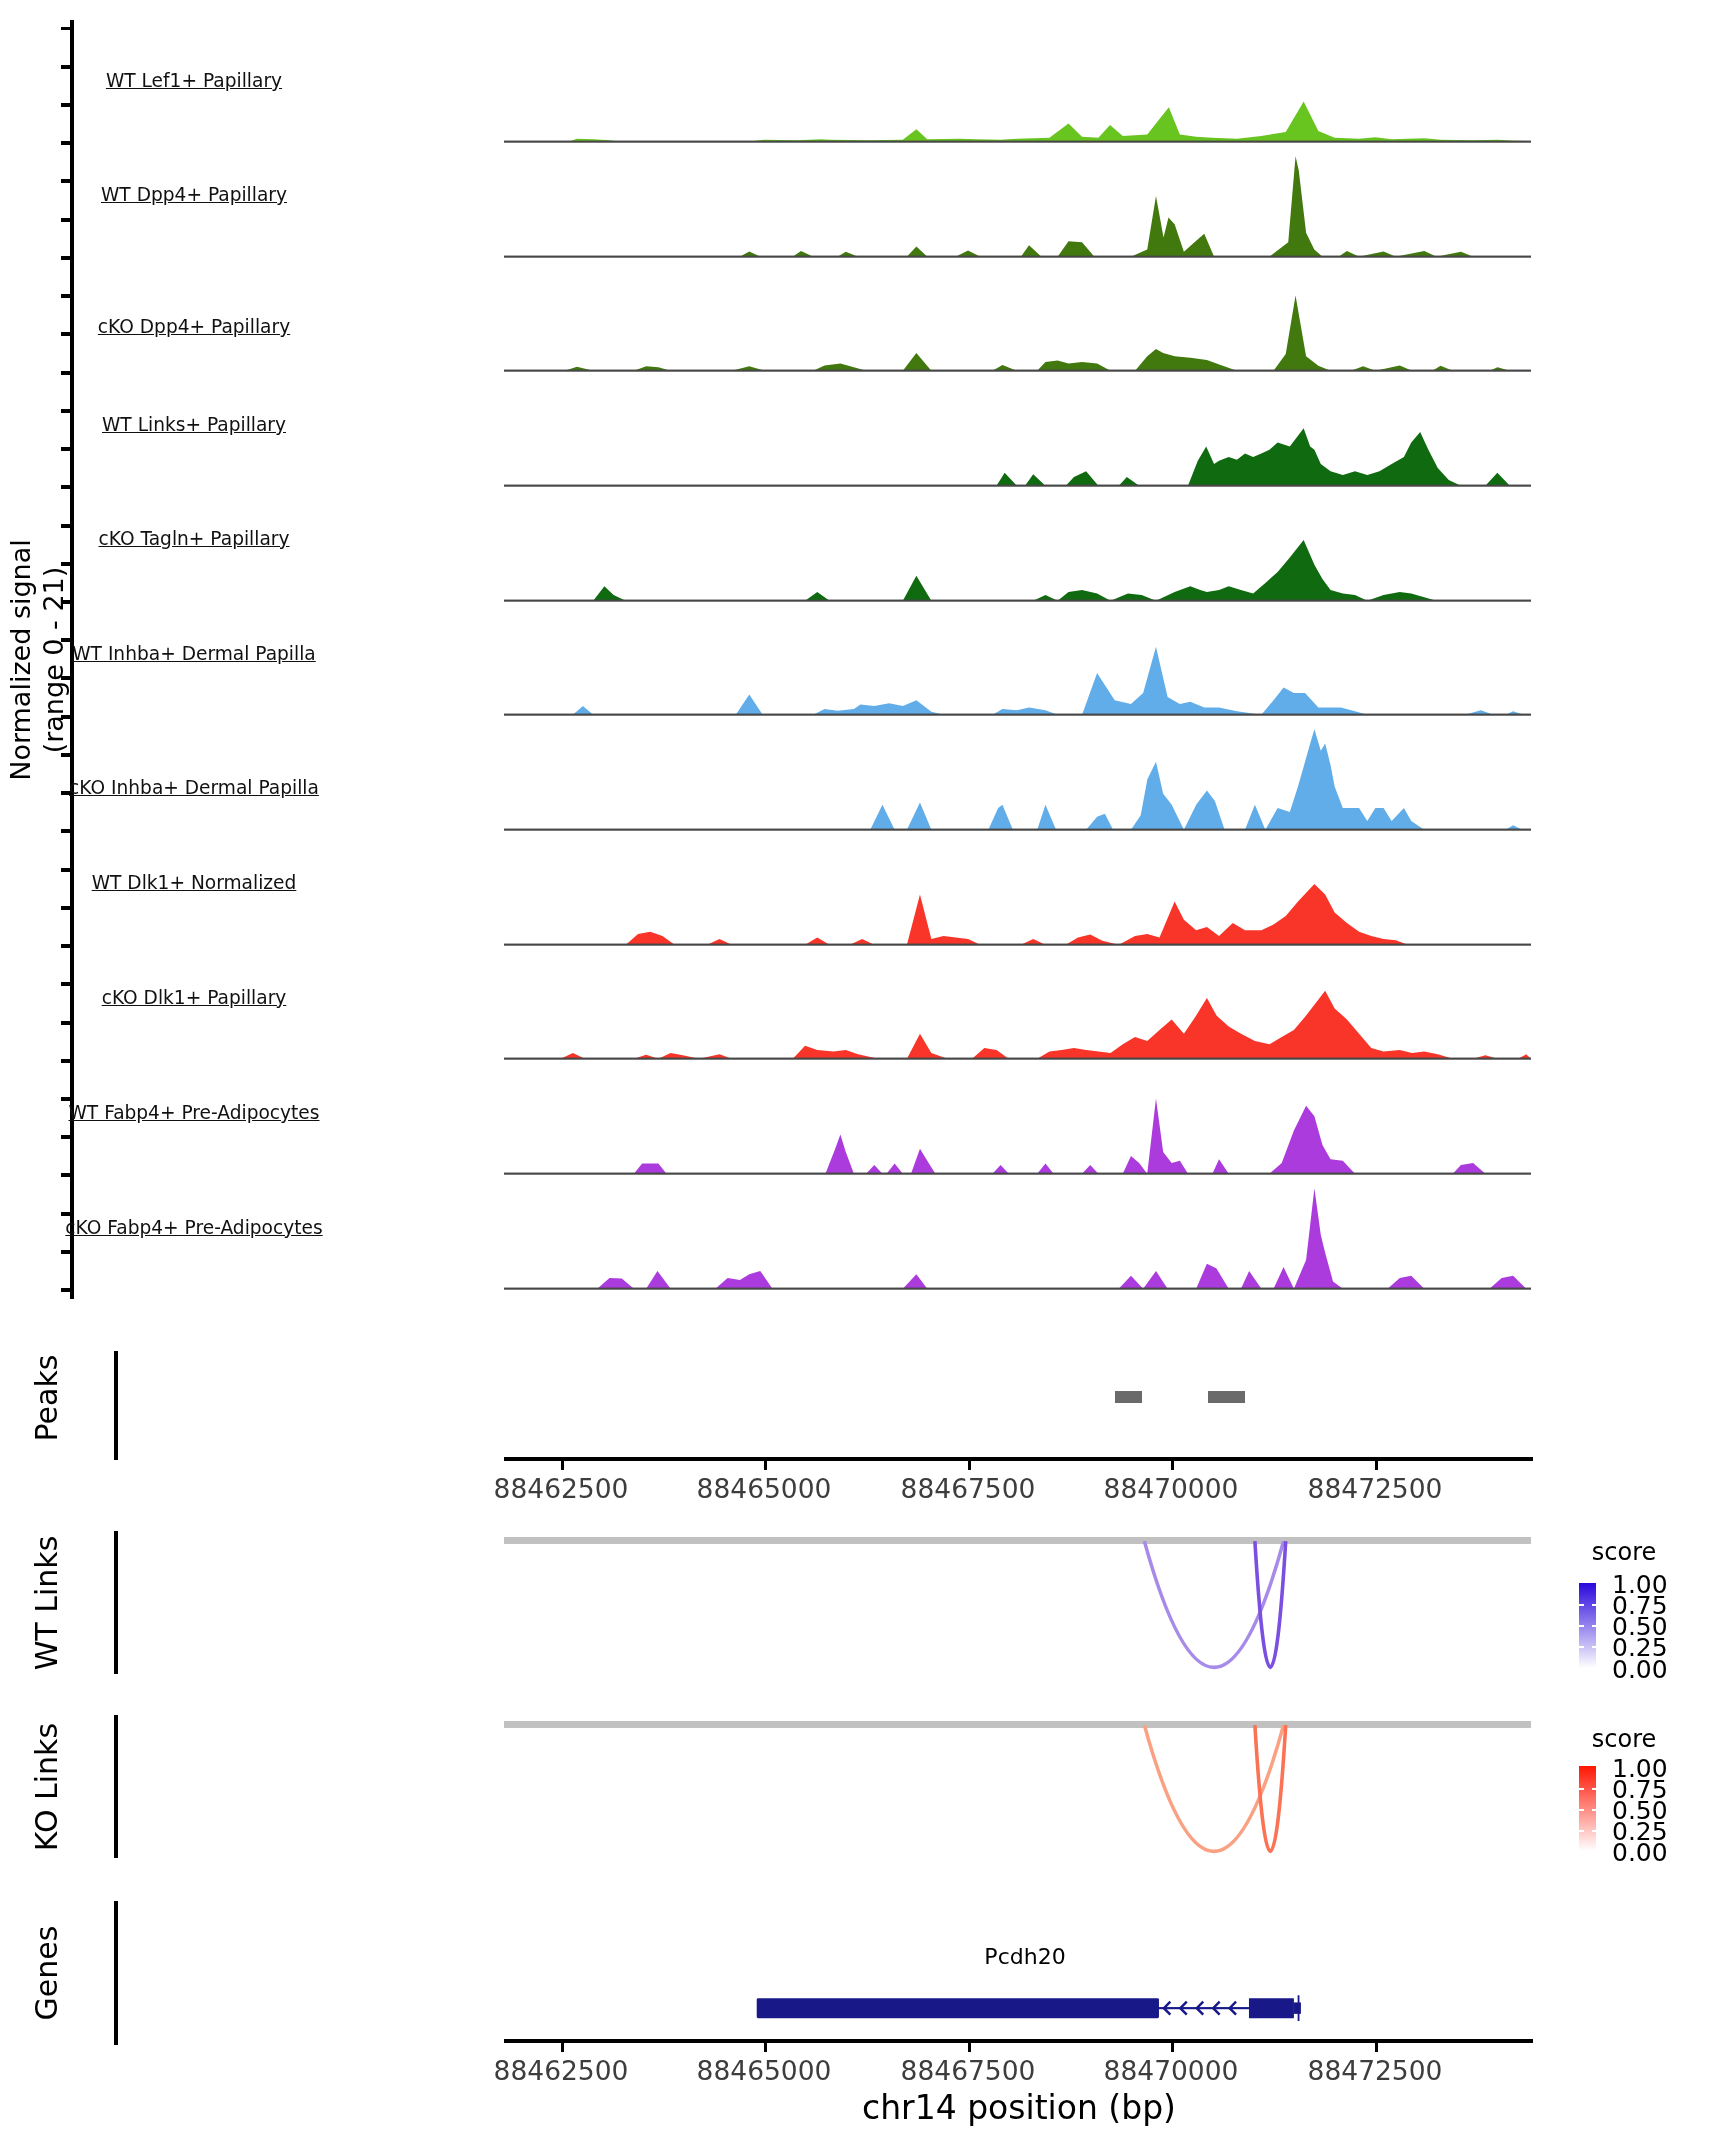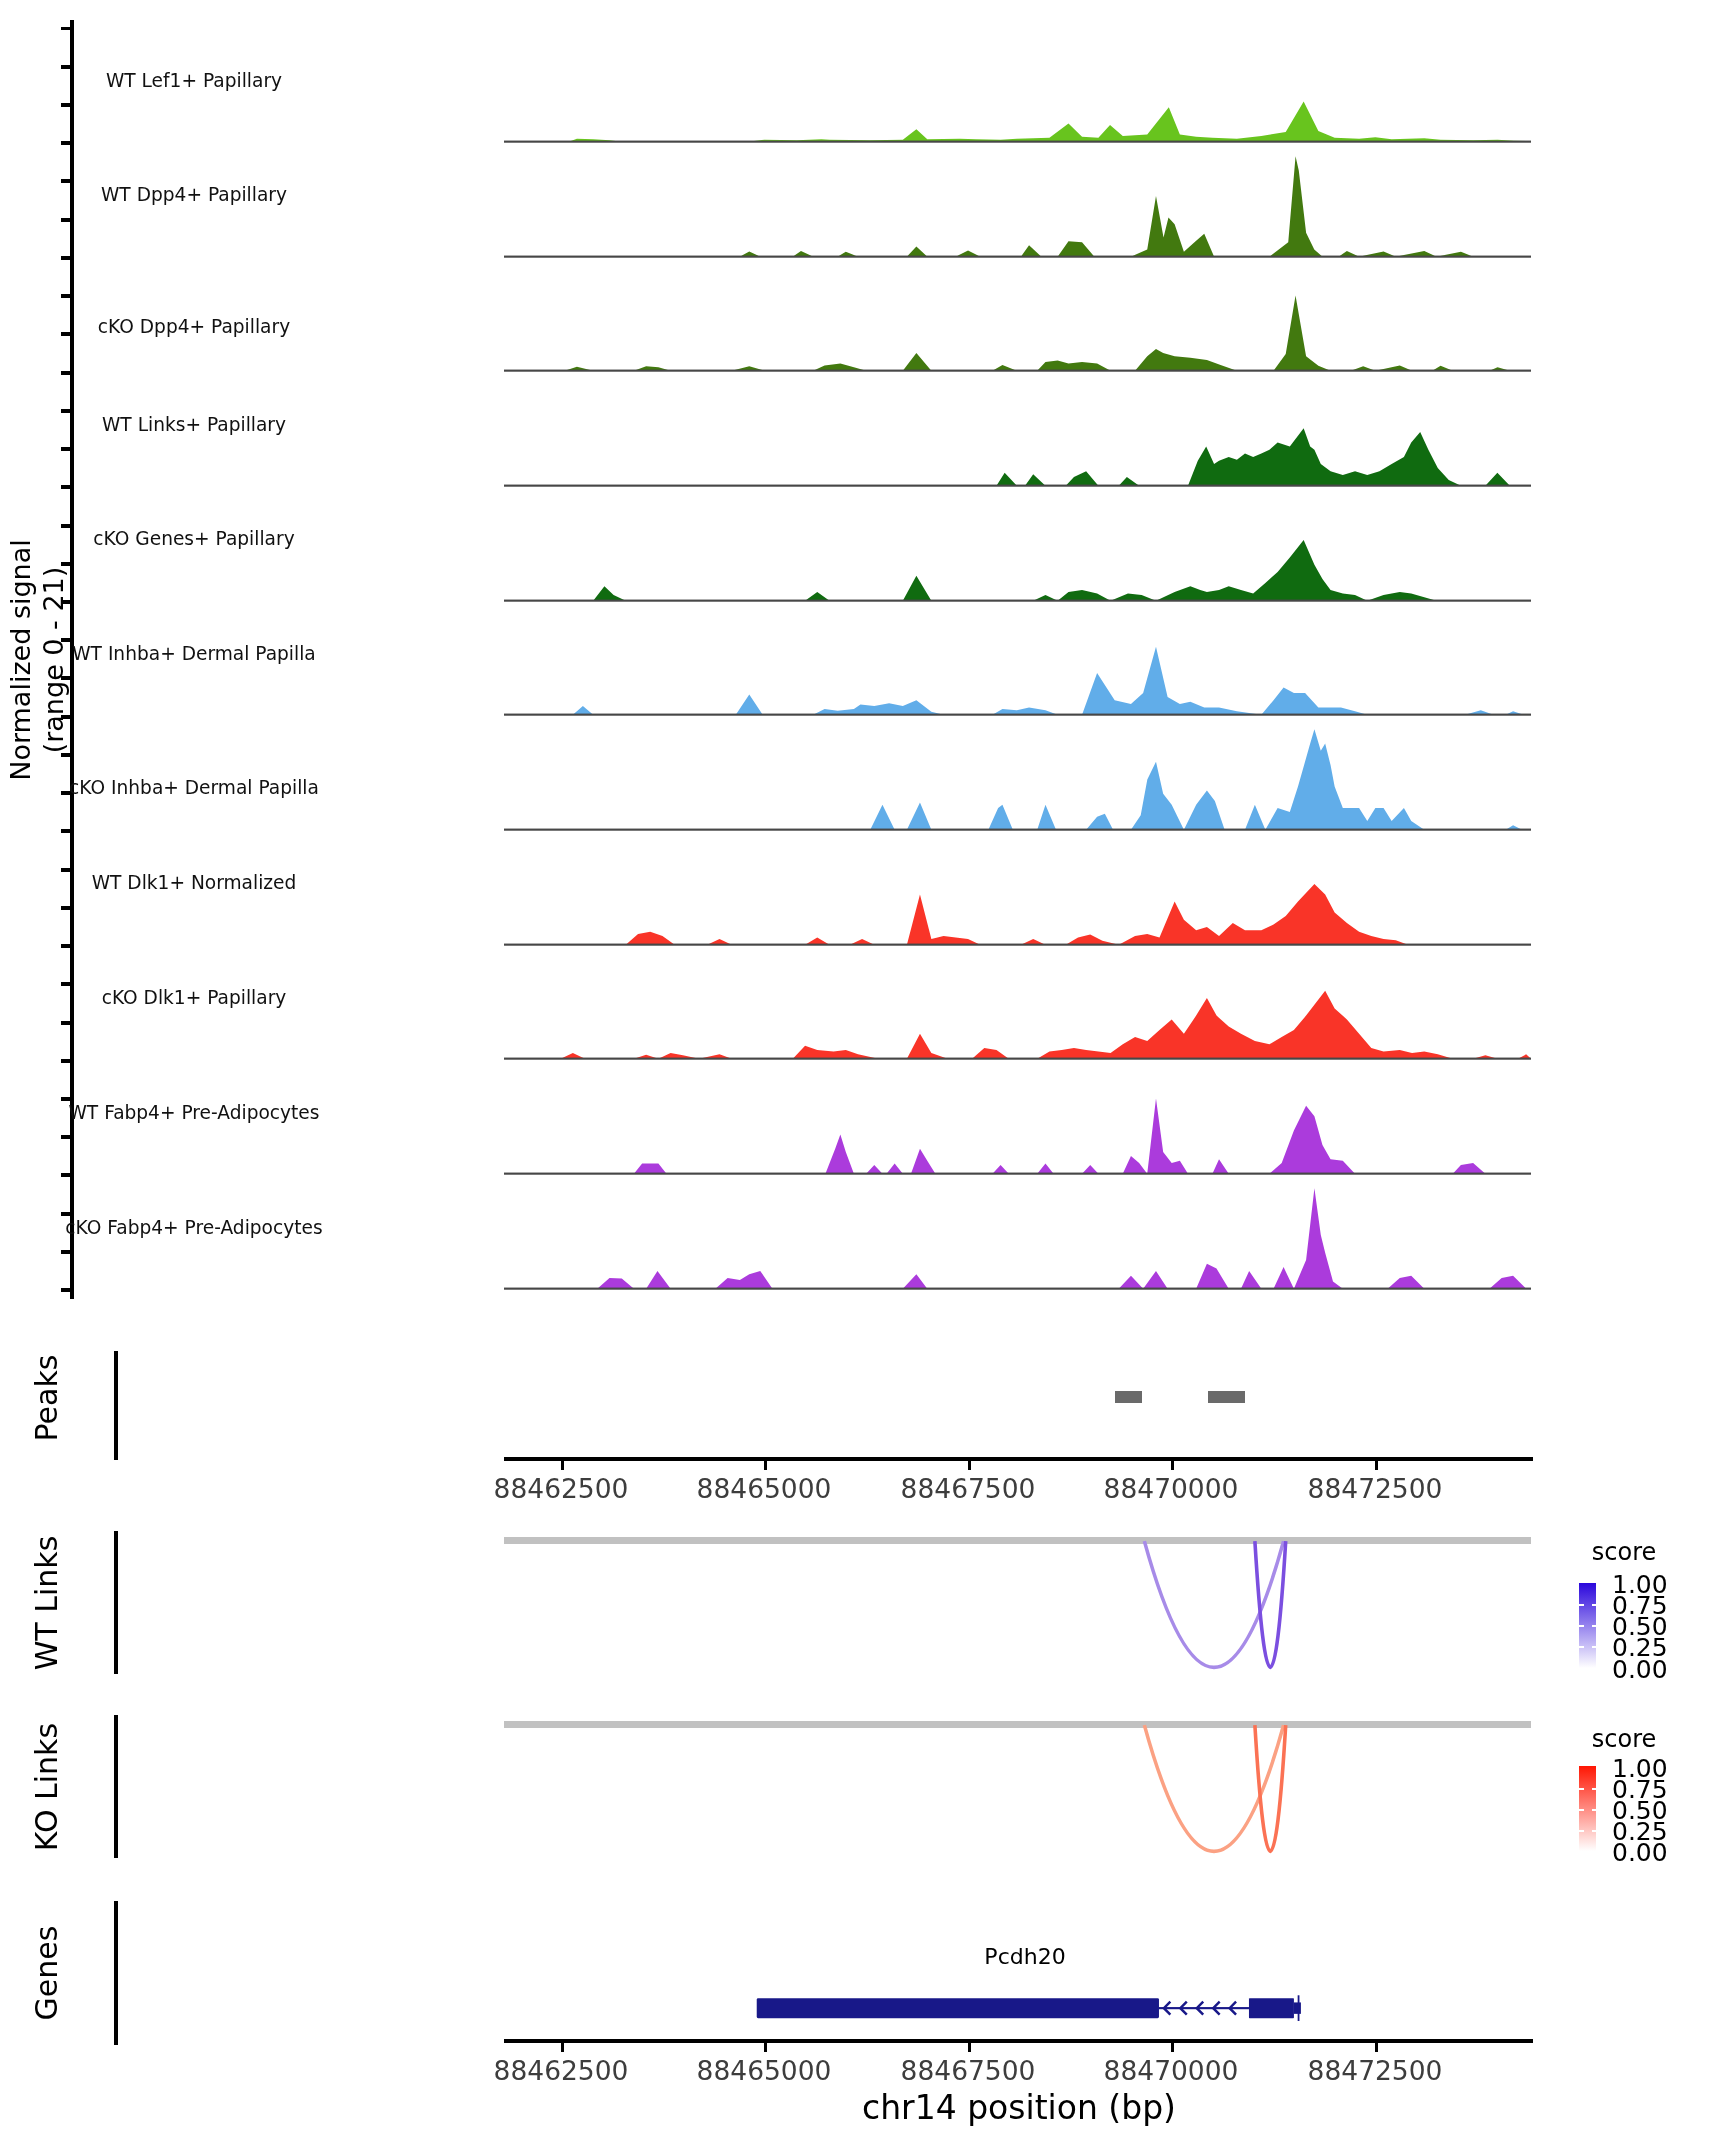--- a/index.html
+++ b/index.html
@@ -2,21 +2,21 @@
 <html style="font-size:11.5px"><head>
 <meta charset="utf-8">
 <style>
   html,body{margin:0;padding:0;background:#ffffff;}
   #fig{position:relative;width:1721px;height:2151px;background:#fff;overflow:hidden;
        font-family:"DejaVu Sans", "Liberation Sans", sans-serif;}
   .abs{position:absolute;}
   .rot{position:absolute;transform:translate(-50%,-50%) rotate(-90deg);transform-origin:center;
        white-space:nowrap;color:#000;}
   .tracklabel{position:absolute;width:330px;left:29px;text-align:center;font-size:18.6px;color:#111;
-       white-space:nowrap;}
+       white-space:nowrap;text-decoration:underline;}
   .ticklabel{position:absolute;font-size:26.5px;color:#3d3d3d;transform:translateX(-50%);white-space:nowrap;}
   .bracket{position:absolute;width:3.6px;background:#000;left:114px;}
   .axisline{position:absolute;height:4.3px;background:#000;}
   .axistick{position:absolute;width:2.9px;height:10px;background:#000;}
   .linksline{position:absolute;height:6.5px;background:#c1c1c1;}
   .legtitle{position:absolute;font-size:24px;color:#000;transform:translateX(-50%);}
   .legtick{position:absolute;font-size:25px;color:#000;}
   .gradbar{position:absolute;width:17px;}
   svg{position:absolute;overflow:visible;}
 </style>
@@ -81,21 +81,21 @@
       <div class="tracklabel" style="top: 316px;">cKO Dpp4+ Papillary</div>
       <svg width="1027" height="108" viewBox="0 0 1432 150" style="position: absolute; left: 504px; top: 265px; overflow: visible;">
         <path d="M0,147 L0.0,147.0 L84.6,147.0 L101.7,141.7 L124.4,147.0 L181.2,147.0 L198.2,141.0 L215.3,142.3 L232.3,147.0 L317.5,147.0 L342.0,141.0 L363.0,147.0 L431.1,147.0 L447.0,139.7 L469.0,137.0 L487.9,142.3 L505.0,147.0 L556.1,147.0 L575.0,122.3 L595.9,147.0 L681.1,147.0 L695.0,139.0 L715.1,147.0 L743.5,147.0 L755.0,135.0 L772.0,133.0 L787.1,137.0 L806.0,135.0 L827.0,137.0 L845.8,147.0 L879.9,147.0 L896.9,127.0 L909.1,117.0 L919.1,122.3 L935.1,127.0 L957.0,129.0 L980.1,132.3 L999.2,139.0 L1021.9,147.0 L1073.0,147.0 L1090.0,123.7 L1103.7,42.3 L1118.4,127.0 L1135.5,140.3 L1152.5,147.0 L1180.9,147.0 L1198.0,141.0 L1215.0,147.0 L1249.0,139.7 L1266.1,147.0 L1294.5,147.0 L1305.9,140.3 L1322.9,147.0 L1374.1,147.0 L1385.4,142.3 L1402.5,147.0 L1432.0,147.0 L1432,147 Z" fill="#42790F"></path>
         <rect x="0" y="145.5" width="1432" height="3" fill="#474747"></rect>
       </svg>
       <div class="tracklabel" style="top: 414px;">WT Links+ Papillary</div>
       <svg width="1027" height="108" viewBox="0 0 1432 150" style="position: absolute; left: 504px; top: 380px; overflow: visible;">
         <path d="M0,147 L0.0,147.0 L686.7,147.0 L698.1,129.0 L715.1,147.0 L726.5,147.0 L737.9,131.0 L754.9,147.0 L783.3,147.0 L794.7,135.0 L811.7,127.0 L828.8,147.0 L857.2,147.0 L868.5,135.0 L885.6,147.0 L953.7,147.0 L967.4,112.3 L979.1,92.3 L990.1,117.0 L997.0,112.3 L1010.5,107.0 L1021.9,111.0 L1033.2,102.3 L1044.6,107.0 L1056.0,102.3 L1067.3,97.0 L1078.7,87.0 L1095.7,92.3 L1115.0,67.0 L1124.1,92.3 L1130.0,97.0 L1138.9,117.0 L1152.5,127.0 L1169.6,132.3 L1186.6,127.0 L1203.7,132.3 L1220.7,127.0 L1237.7,117.0 L1254.8,107.0 L1265.0,87.0 L1277.5,72.3 L1288.9,97.0 L1302.0,122.3 L1317.3,139.0 L1334.3,147.0 L1368.4,147.0 L1385.1,129.0 L1402.5,147.0 L1432.0,147.0 L1432,147 Z" fill="#106B10"></path>
         <rect x="0" y="145.5" width="1432" height="3" fill="#474747"></rect>
       </svg>
-      <div class="tracklabel" style="top: 528px;">cKO Genes+ Papillary</div>
+      <div class="tracklabel" style="top: 528px;">cKO Tagln+ Papillary</div>
       <svg width="1027" height="108" viewBox="0 0 1432 150" style="position: absolute; left: 504px; top: 495px; overflow: visible;">
         <path d="M0,147 L0.0,147.0 L124.4,147.0 L140.0,127.0 L152.8,139.0 L169.8,147.0 L419.8,147.0 L436.8,135.0 L453.9,147.0 L556.1,147.0 L575.0,112.3 L595.9,147.0 L737.9,147.0 L755.0,139.0 L772.0,147.0 L787.1,135.0 L806.0,132.3 L827.0,137.0 L845.8,147.0 L870.0,137.0 L889.1,139.0 L909.1,147.0 L935.1,135.0 L957.0,127.0 L970.8,132.3 L980.1,135.0 L997.0,132.3 L1010.5,127.0 L1027.6,132.3 L1044.6,137.0 L1061.6,122.3 L1078.7,107.0 L1095.7,87.0 L1115.0,62.3 L1130.0,97.0 L1141.2,117.0 L1152.5,132.3 L1169.6,137.0 L1186.6,139.0 L1203.7,147.0 L1226.4,139.0 L1249.0,135.0 L1265.0,137.0 L1283.2,142.3 L1300.2,147.0 L1432.0,147.0 L1432,147 Z" fill="#106B10"></path>
         <rect x="0" y="145.5" width="1432" height="3" fill="#474747"></rect>
       </svg>
       <div class="tracklabel" style="top: 643px;">WT Inhba+ Dermal Papilla</div>
       <svg width="1027" height="108" viewBox="0 0 1432 150" style="position: absolute; left: 504px; top: 609px; overflow: visible;">
         <path d="M0,147 L0.0,147.0 L96.0,147.0 L110.0,135.0 L124.4,147.0 L323.2,147.0 L342.0,119.0 L360.7,147.0 L431.1,147.0 L447.0,139.0 L465.2,141.7 L487.9,139.0 L497.0,133.0 L516.3,135.0 L537.0,131.0 L556.1,135.0 L575.0,127.0 L595.9,143.0 L612.9,147.0 L681.1,147.0 L695.0,139.0 L715.1,141.0 L732.1,137.0 L755.0,141.0 L772.0,147.0 L806.0,147.0 L827.0,89.0 L851.5,127.0 L874.2,132.3 L891.2,117.0 L909.1,52.3 L925.3,122.3 L942.4,132.3 L957.0,129.0 L976.4,137.0 L997.0,137.0 L1021.9,142.3 L1056.0,147.0 L1073.0,127.0 L1087.0,109.0 L1101.4,117.0 L1117.0,117.0 L1135.5,137.0 L1167.0,137.0 L1186.6,142.3 L1203.7,147.0 L1340.0,147.0 L1362.0,141.0 L1379.7,147.0 L1396.8,147.0 L1407.0,142.3 L1421.8,147.0 L1432.0,147.0 L1432,147 Z" fill="#61ADE9"></path>
         <rect x="0" y="145.5" width="1432" height="3" fill="#474747"></rect>
       </svg>
       <div class="tracklabel" style="top: 758px; margin-top: 19px;">cKO Inhba+ Dermal Papilla</div>

